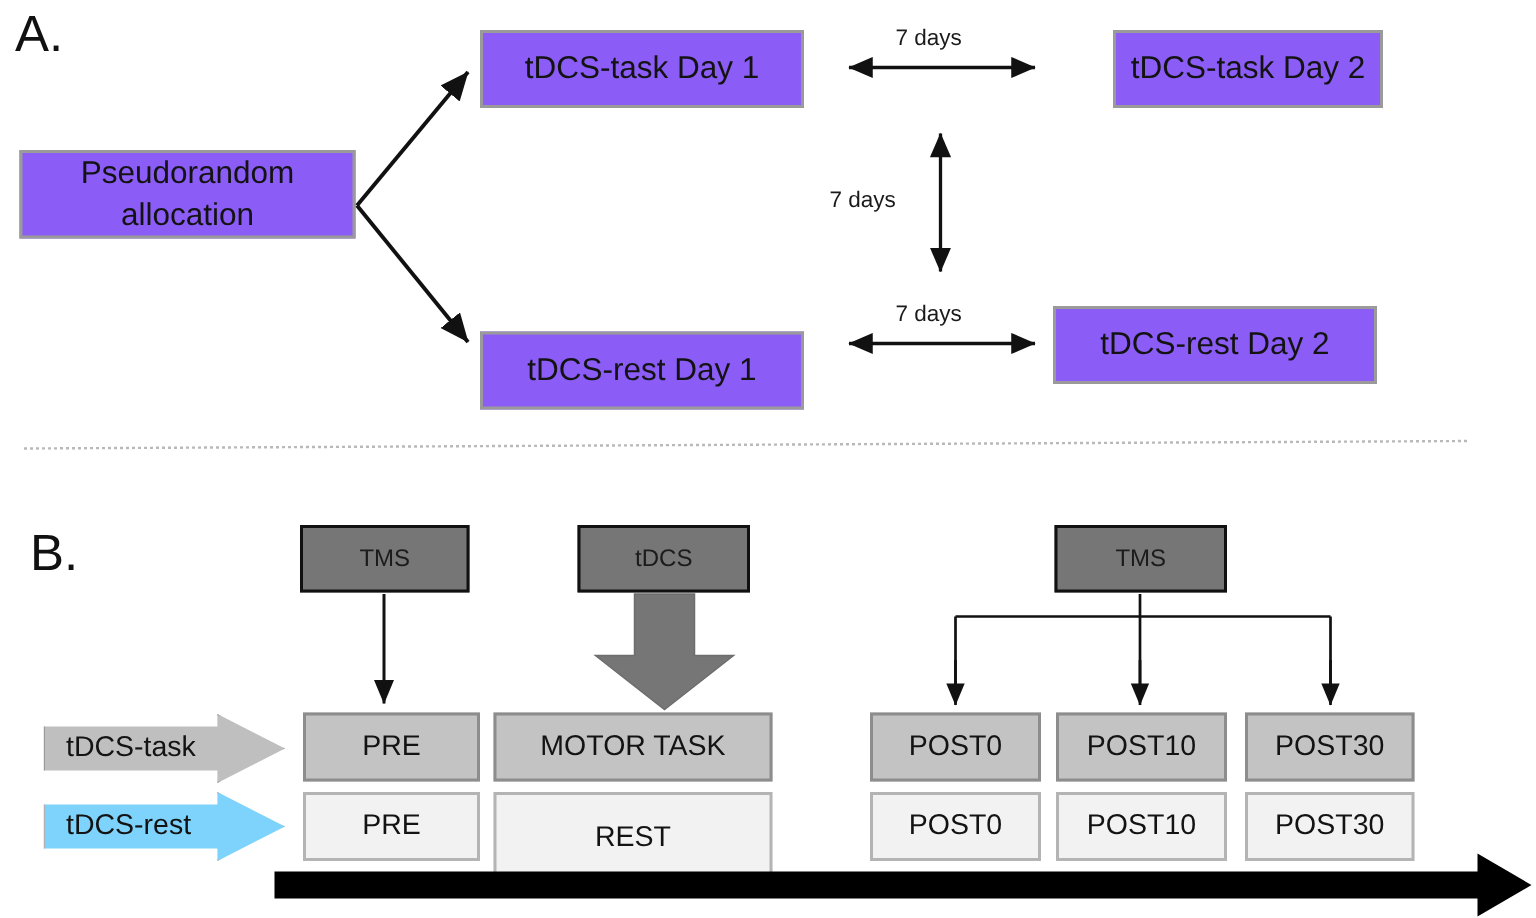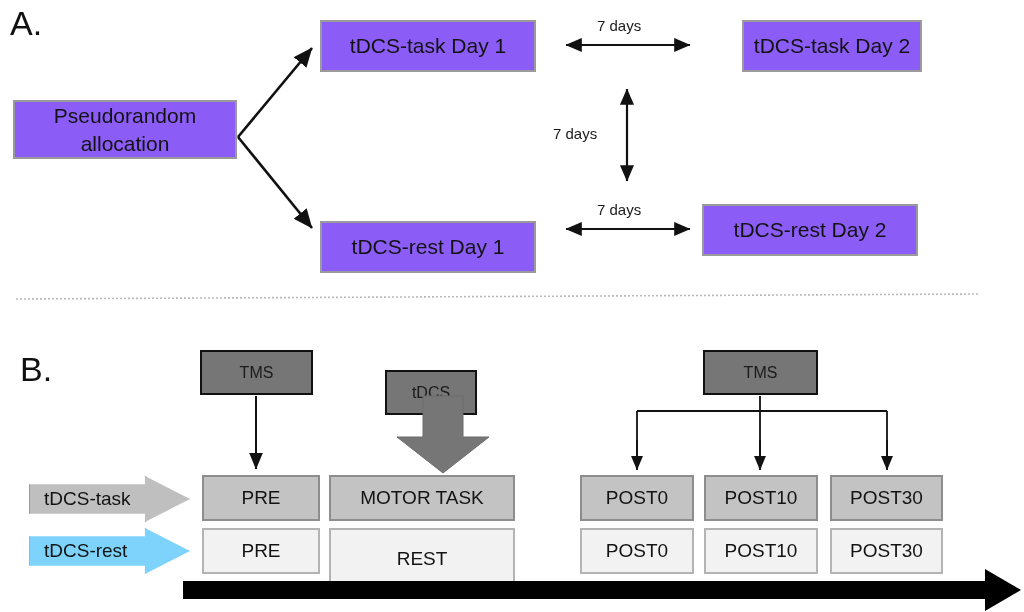--- a/index.html
+++ b/index.html
@@ -127,21 +127,21 @@
   <div class="abs days-label" style="left:597px; top:17px;">7 days</div>
 
   <div class="abs days-label" style="left:597px; top:201px;">7 days</div>
 
   <div class="abs days-label" style="left:553px; top:125px;">7 days</div>
 
   <div class="abs panel-letter" style="left:20px; top:352px;">B.</div>
 
   <div class="abs stim-box" style="left:200px; top:350px; width:113px; height:45px;">TMS</div>
 
-  <div class="abs stim-box" style="left:385px; top:370px; width:92px; height:45px;">tDCS</div>
+  <div class="abs stim-box" style="left:385px; top:350px; width:115px; height:45px;">tDCS</div>
 
   <div class="abs stim-box" style="left:703px; top:350px; width:115px; height:45px;">TMS</div>
 
   <div class="abs group-tag tag-task" style="left:29px; top:476px; width:161px; height:46px;">tDCS-task</div>
 
   <div class="abs group-tag tag-rest" style="left:29px; top:528px; width:161px; height:46px;">tDCS-rest</div>
 
   <div class="row-task">
     <div class="abs cond-box" style="left:202px; top:475px; width:118px; height:46px;">PRE</div>
     <div class="abs cond-box" style="left:329px; top:475px; width:186px; height:46px;">MOTOR TASK</div>

